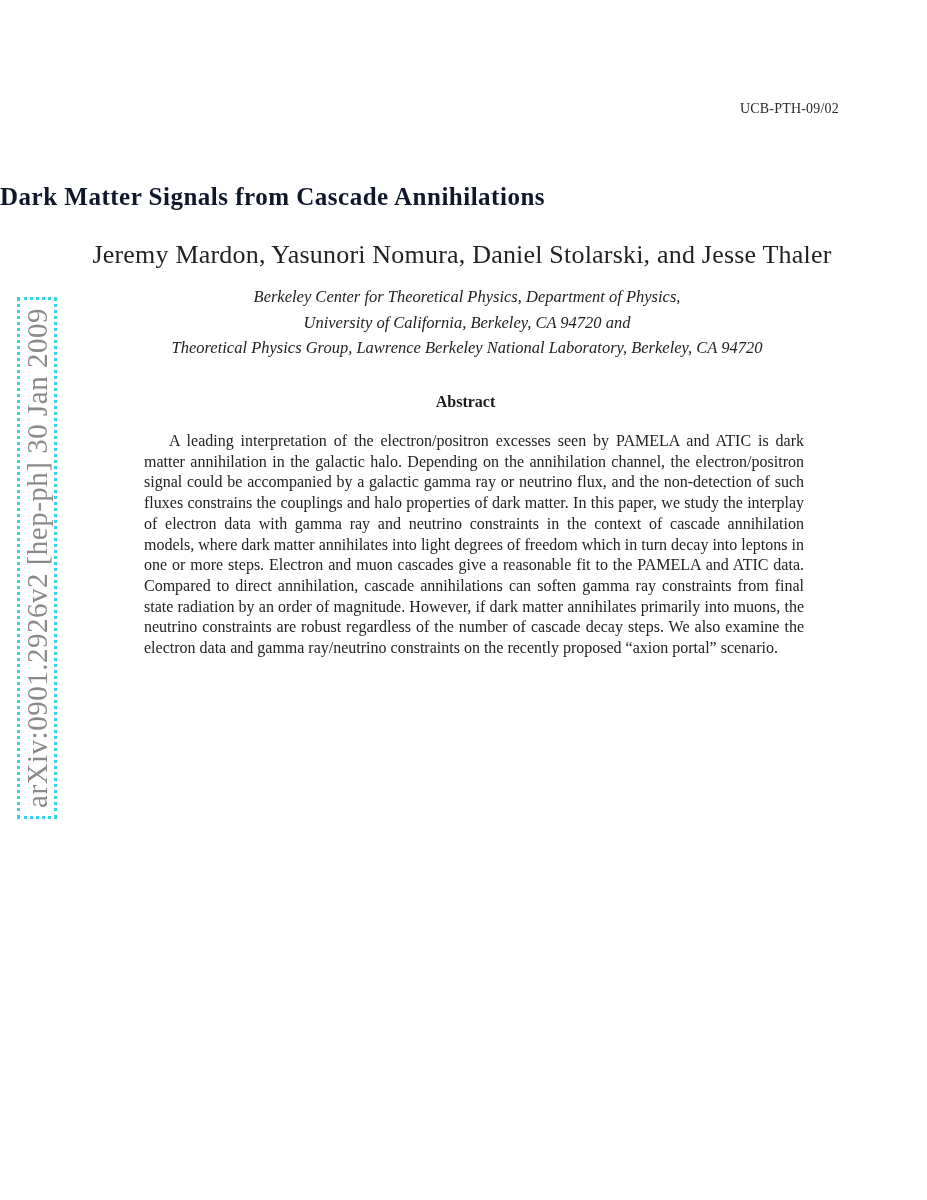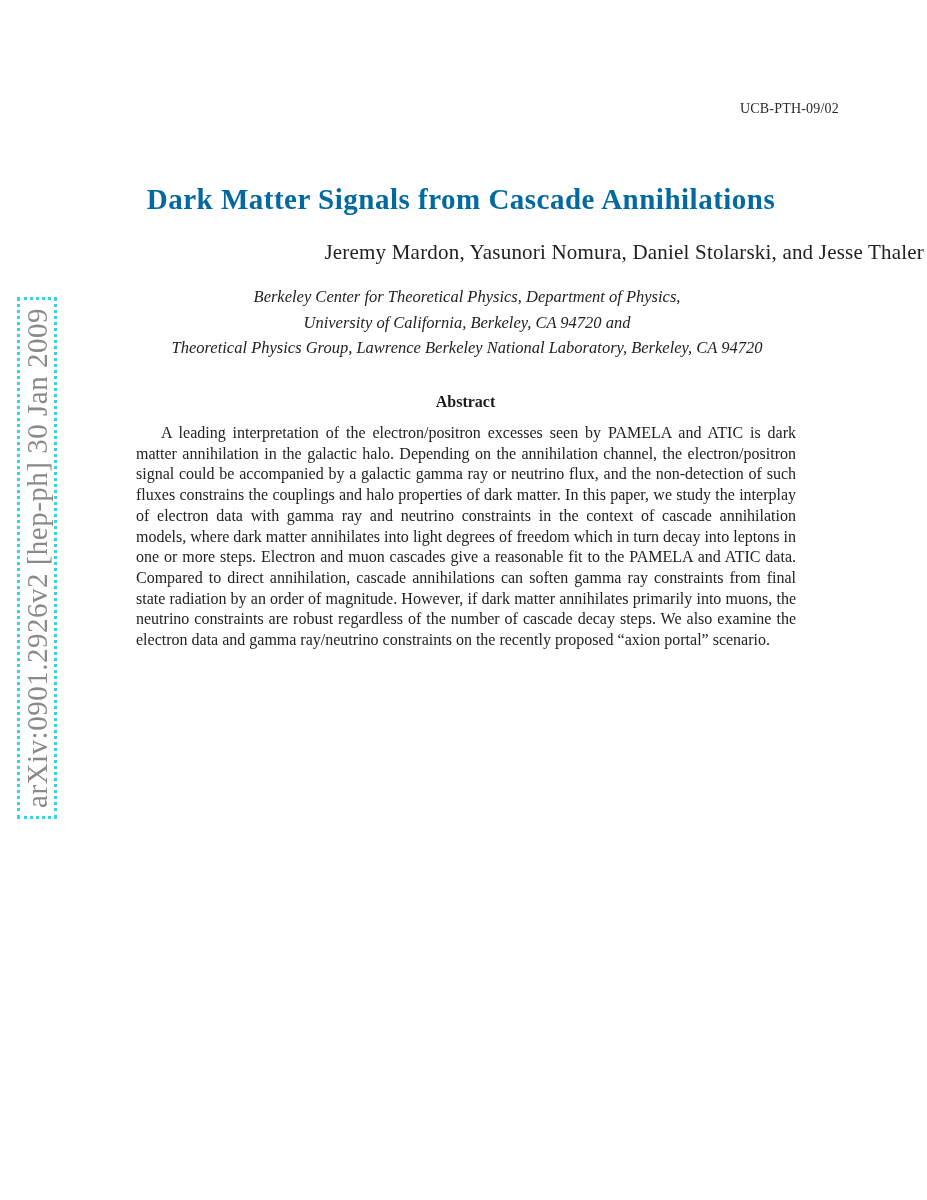--- a/index.html
+++ b/index.html
@@ -22,35 +22,34 @@
     font-family: "Liberation Serif", serif;
     font-size: 14px;
     color: #2a2a2a;
     letter-spacing: 0.2px;
   }
   .title {
     position: absolute;
     top: 183px;
     left: 0;
     width: 922px;
-    text-align: center;
     font-family: "Liberation Serif", serif;
     font-weight: bold;
-    font-size: 29px;
+    font-size: 25px;
     letter-spacing: 0.5px;
-    color: #0369a1;
+    color: #0f172a;
   }
   .authors {
     position: absolute;
     top: 240px;
     left: 0;
     width: 924px;
-    text-align: right;
+    text-align: center;
     font-family: "Liberation Serif", serif;
-    font-size: 21px;
+    font-size: 26px;
     color: #222;
     letter-spacing: 0.2px;
   }
   .affiliations {
     position: absolute;
     top: 284px;
     left: 0;
     width: 934px;
     text-align: center;
     font-family: "Liberation Serif", serif;
@@ -74,21 +73,21 @@
     position: absolute;
     top: 423px;
     left: 136px;
     width: 660px;
     font-family: "Liberation Serif", serif;
     font-size: 16px;
     line-height: 20.7px;
     text-align: justify;
     text-indent: 25px;
     color: #222;
-    margin: 0;
+    margin: 8px;
   }
   .arxiv-stamp {
     position: absolute;
     left: 17px;
     top: 297px;
     width: 40px;
     height: 522px;
     border: 3px dotted #33d6e6;
     box-sizing: border-box;
   }

